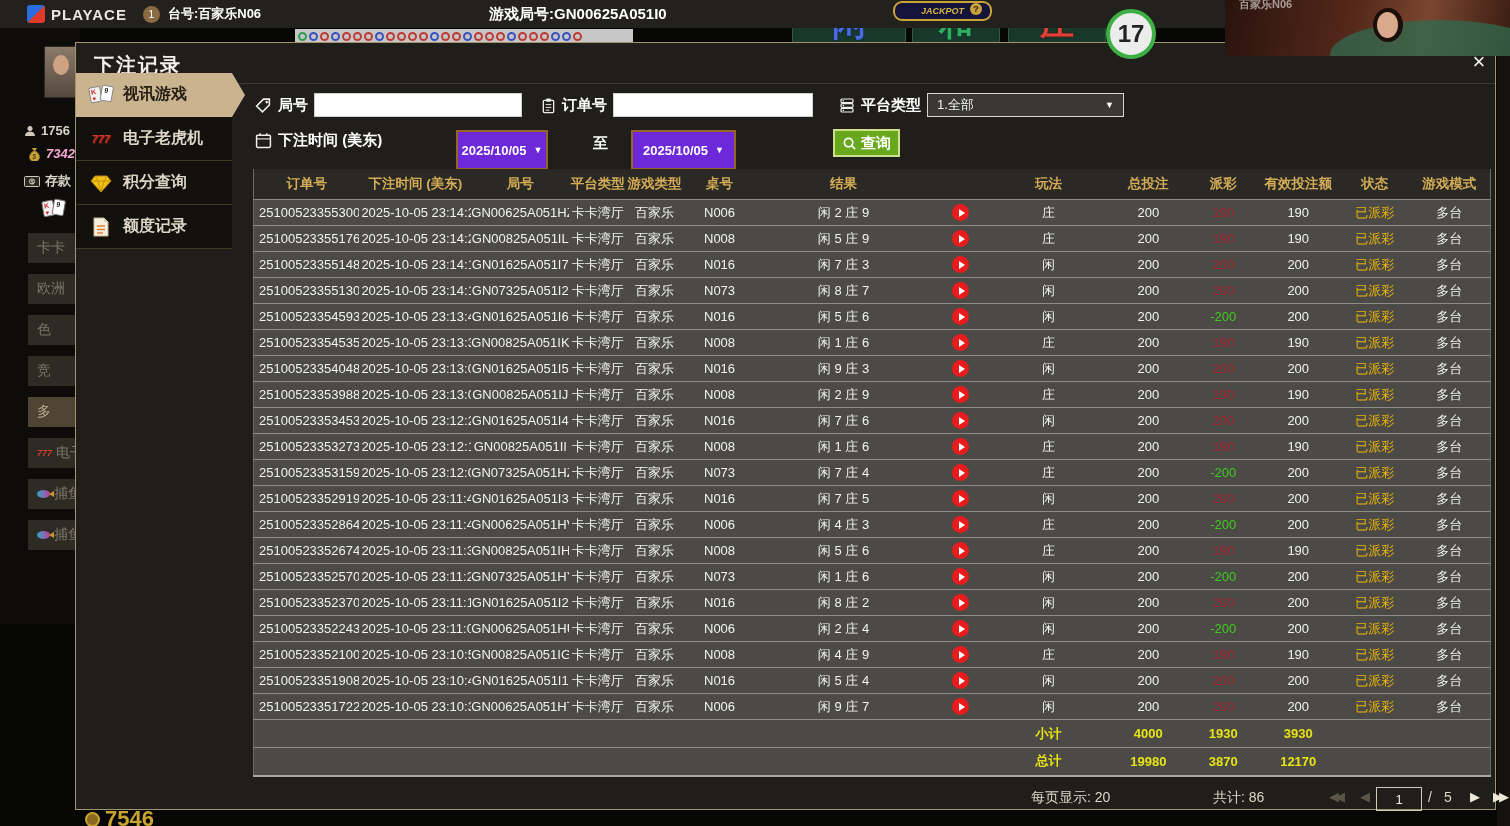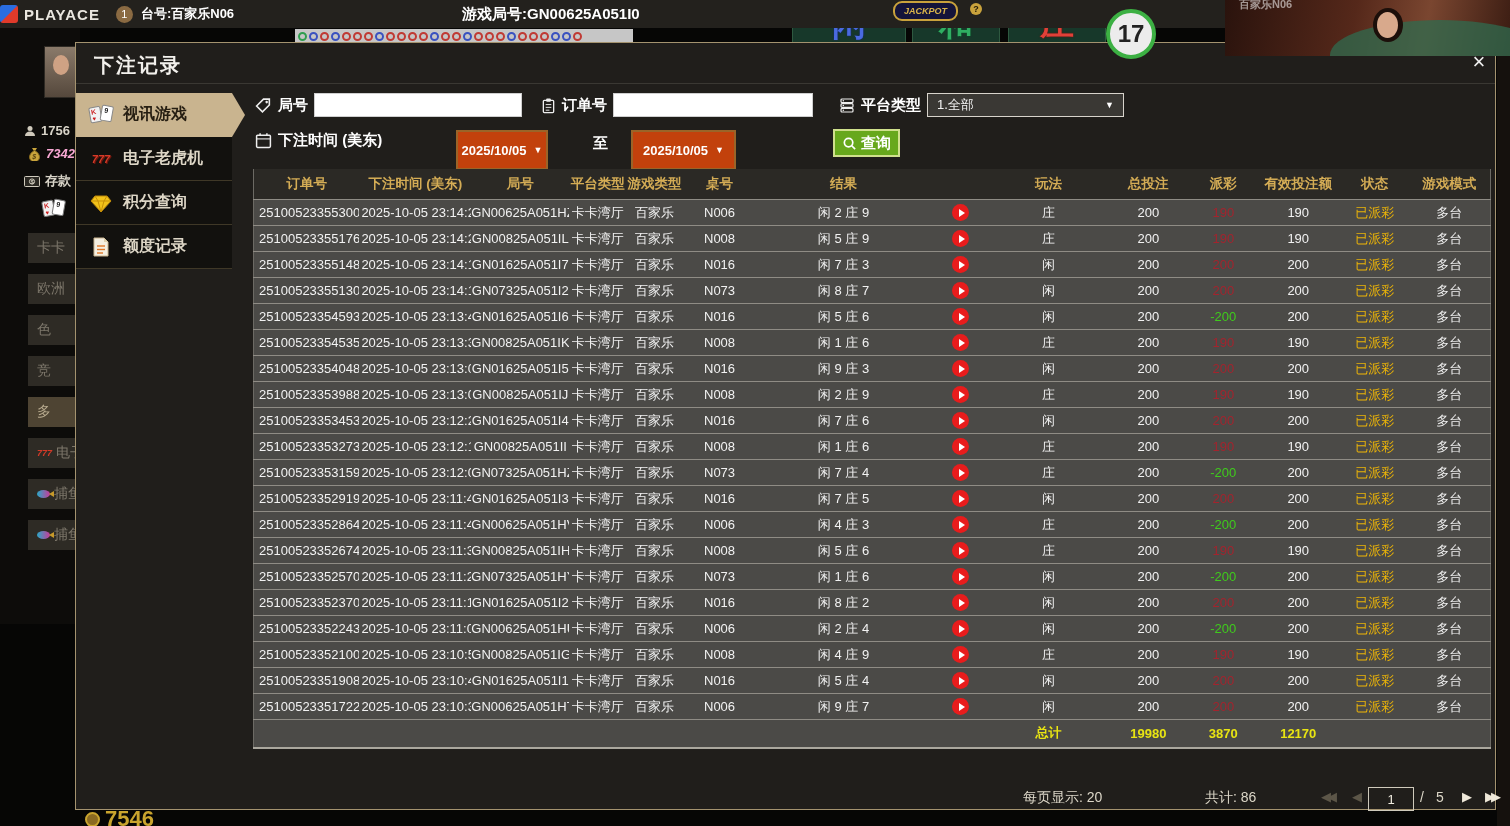--- a/index.html
+++ b/index.html
@@ -2,21 +2,21 @@
 <html><head>
 <meta charset="utf-8">
 <style>
   html,body{margin:0;padding:0;background:#000;}
   .stage{position:relative;width:1510px;height:826px;overflow:hidden;background:#060605;
          font-family:"Liberation Sans","DejaVu Sans",sans-serif;}
 
   
   .topbar{position:absolute;left:0;top:0;width:1510px;height:28px;background:#23211d;z-index:5;
           display:flex;align-items:center;}
-  .brand{display:flex;align-items:center;gap:6px;color:#e9e6df;font-weight:bold;
+  .brand{display:flex;align-items:center;gap:6px;margin-left:27px;color:#e9e6df;font-weight:bold;
          font-size:15px;letter-spacing:1px;}
   .brand-logo{width:18px;height:18px;border-radius:3px;background:linear-gradient(135deg,#2a6de0 48%,#e03a2a 52%);}
   .info-badge{margin-left:16px;width:17px;height:17px;border-radius:50%;background:#8a6a42;color:#fff;
               font-size:11px;display:flex;align-items:center;justify-content:center;flex:none;}
   .table-label{margin-left:8px;color:#fff;font-weight:bold;font-size:13px;white-space:nowrap;}
   .round-label{margin-left:228px;color:#fff;font-weight:bold;font-size:15px;white-space:nowrap;}
 
   
   .beadstrip{position:absolute;left:295px;top:29px;width:338px;height:14px;background:#c6c6c6;z-index:6;
              display:flex;align-items:center;gap:2px;padding:0 3px;box-sizing:border-box;overflow:hidden;}
@@ -26,21 +26,21 @@
   
   .zones{position:absolute;left:770px;top:0;width:450px;height:42px;overflow:hidden;z-index:4;}
   .zone{position:absolute;top:0;height:58px;background:#17382a;border:1px solid #2e5940;border-radius:4px;}
   .zone-1{left:22px;width:112px}.zone-2{left:142px;width:86px}.zone-3{left:238px;width:96px}
   .zchar{position:absolute;left:50%;top:0;transform:translateX(-50%);font-size:34px;font-weight:bold;line-height:44px;}
   .z-blue{color:#4a6ae0;text-shadow:0 0 2px #16247a}
   .z-green{color:#2fae62;text-shadow:0 0 2px #0c4a26}
   .z-red{color:#e04038;text-shadow:0 0 2px #6e0f0c}
   .jackpot{position:absolute;left:893px;top:1px;height:16px;border-radius:9px;border:2px solid #c9a23c;
            background:#14143a;color:#d9b44a;font-style:italic;font-weight:bold;font-size:9px;
-           display:flex;align-items:center;padding:0 9px;z-index:6;}
+           display:flex;align-items:center;padding:0 26px;z-index:6;}
   .jackpot-q{position:absolute;left:970px;top:3px;width:12px;height:12px;border-radius:50%;background:#c9a23c;
              color:#201808;font-size:9px;font-weight:bold;display:flex;align-items:center;justify-content:center;z-index:6;}
   .timer{position:absolute;left:1106px;top:9px;width:50px;height:50px;border-radius:50%;background:#ececec;
          border:4px solid #3cb043;box-sizing:border-box;display:flex;align-items:center;justify-content:center;
          font-size:24px;font-weight:bold;color:#222;z-index:40;}
 
   
   .video{position:absolute;left:1225px;top:0;width:285px;height:56px;z-index:40;overflow:hidden;
          background:linear-gradient(100deg,#2a130d,#55281a 45%,#7a4630 70%,#3a1c12);}
   .video-table{position:absolute;right:-40px;bottom:-34px;width:220px;height:70px;background:#2f6b4f;
@@ -74,38 +74,38 @@
 
   
   .modal{position:absolute;left:75px;top:42px;width:1421px;height:768px;background:#201e1b;
          border:1px solid #a4936f;box-sizing:border-box;z-index:20;}
   .modal-title{position:absolute;left:18px;top:9px;font-size:20px;color:#f2f0ec;font-weight:bold;letter-spacing:2px;}
   .modal-close{position:absolute;left:1390px;top:6px;width:26px;height:26px;color:#f0f0f0;font-size:22px;
                line-height:26px;text-align:center;cursor:pointer;}
   .modal-divider{position:absolute;left:0;top:40px;width:100%;height:1px;background:#3a3833;}
 
   
-  .tabs{position:absolute;left:0;top:50px;width:156px;}
+  .tabs{position:absolute;left:0;top:30px;width:156px;}
   .tab{position:relative;height:44px;display:flex;align-items:center;gap:8px;padding-left:11px;
        background:#12110e;border-bottom:1px solid #3f3827;color:#ddd6c6;font-size:16px;font-weight:bold;
        box-sizing:border-box;cursor:pointer;}
   .tab.active{background:#c9b48f;color:#261e12;border-bottom-color:#c9b48f;}
   .tab.active::after{content:"";position:absolute;right:-13px;top:0;width:0;height:0;
        border-top:22px solid transparent;border-bottom:22px solid transparent;border-left:13px solid #c9b48f;}
   .tab-icon{width:28px;display:flex;justify-content:center;align-items:center;flex:none;}
   .t777{color:#d43a28;font-size:11px;font-weight:bold;font-style:italic;text-shadow:1px 1px 0 #6e150c;}
 
   
   .filters{position:absolute;left:177px;top:42px;width:1244px;height:84px;}
   .fitem{position:absolute;display:flex;align-items:center;gap:6px;}
   .f-label{color:#fff;font-weight:bold;font-size:15px;white-space:nowrap;}
   .input{background:#fff;border:1px solid #cfcfcf;height:24px;font-size:13px;padding:0 5px;color:#222;box-sizing:border-box;}
   .dropdown{background:#3a3834;border:1px solid #d8d4cc;color:#f2f2f2;font-size:13px;height:24px;
             display:flex;align-items:center;justify-content:space-between;padding:0 9px;box-sizing:border-box;cursor:pointer;}
-  .datebox{background:#c2410c;border:2px solid #9a6428;color:#fff;font-weight:bold;font-size:13px;height:40px;
+  .datebox{background:#6d28d9;border:2px solid #9a6428;color:#fff;font-weight:bold;font-size:13px;height:40px;
            display:flex;align-items:center;justify-content:center;gap:7px;box-sizing:border-box;cursor:pointer;}
   .arrow{font-size:9px;color:#fff;}
   .search-btn{background:#67a81c;border:2px solid #cfe08c;color:#fff;font-weight:bold;font-size:15px;height:28px;
               display:flex;align-items:center;justify-content:center;gap:4px;box-sizing:border-box;cursor:pointer;padding:0 7px;}
 
   
   .bet-table{position:absolute;left:177px;top:126px;width:1238px;border-collapse:collapse;table-layout:fixed;
              font-size:13px;border-left:1px solid #6c6a64;border-right:1px solid #6c6a64;}
   .bet-table th{background:#2b2925;color:#d4ac55;font-weight:bold;height:28px;font-size:13.5px;
                 white-space:nowrap;overflow:hidden;}
@@ -116,21 +116,21 @@
   td.time{text-align:left;padding-left:2px;}
   .play{display:inline-flex;width:17px;height:17px;border-radius:50%;background:#e81c1c;
         align-items:center;justify-content:center;vertical-align:middle;cursor:pointer;}
   .play::after{content:"";border-left:6px solid #fff;border-top:4px solid transparent;border-bottom:4px solid transparent;margin-left:2px;}
   td.pos{color:#a2242e;}
   td.neg{color:#3fcb1c;}
   td.status{color:#eab308;margin-top:35px;}
   .totals td{color:#e8e412;font-weight:bold;}
 
   
-  .pager{position:absolute;left:4px;top:744px;width:100%;height:26px;color:#dcd7c8;font-size:14px;}
+  .pager{position:absolute;left:12px;top:744px;width:100%;height:26px;color:#dcd7c8;font-size:14px;}
   .pager > *{position:absolute;top:2px;}
   .psize{left:943px;} .pcount{left:1125px;}
   .pg-btn{width:22px;text-align:center;font-size:13px;cursor:pointer;letter-spacing:-4px;}
   .dim{color:#5c5648;} .lit{color:#efe9da;}
   .pg-first{left:1236px;} .pg-prev{left:1264px;}
   .pg-input{left:1288px;top:0;width:40px;height:20px;background:transparent;border:1px solid #cfcabc;
             color:#f0ece0;text-align:center;font-size:13px;}
   .pg-sep{left:1340px;} .pg-total{left:1356px;}
   .pg-next{left:1374px;} .pg-last{left:1400px;}
 </style>
@@ -741,20 +741,28 @@
     <td>200</td>
     <td class="pos">200</td>
     <td>200</td>
     <td class="status">已派彩</td>
     <td>多台</td>
   </tr>
         </tbody>
       <tbody class="totals">
         <tr style="height:28px;">
           <td colspan="8"></td>
+          <td>小计</td>
+          <td>4000</td>
+          <td>1930</td>
+          <td>3930</td>
+          <td colspan="2"></td>
+        </tr>
+        <tr style="height:28px;">
+          <td colspan="8"></td>
           <td>总计</td>
           <td>19980</td>
           <td>3870</td>
           <td>12170</td>
           <td colspan="2"></td>
         </tr>
       </tbody>
     </table>
 
     <div class="pager">

